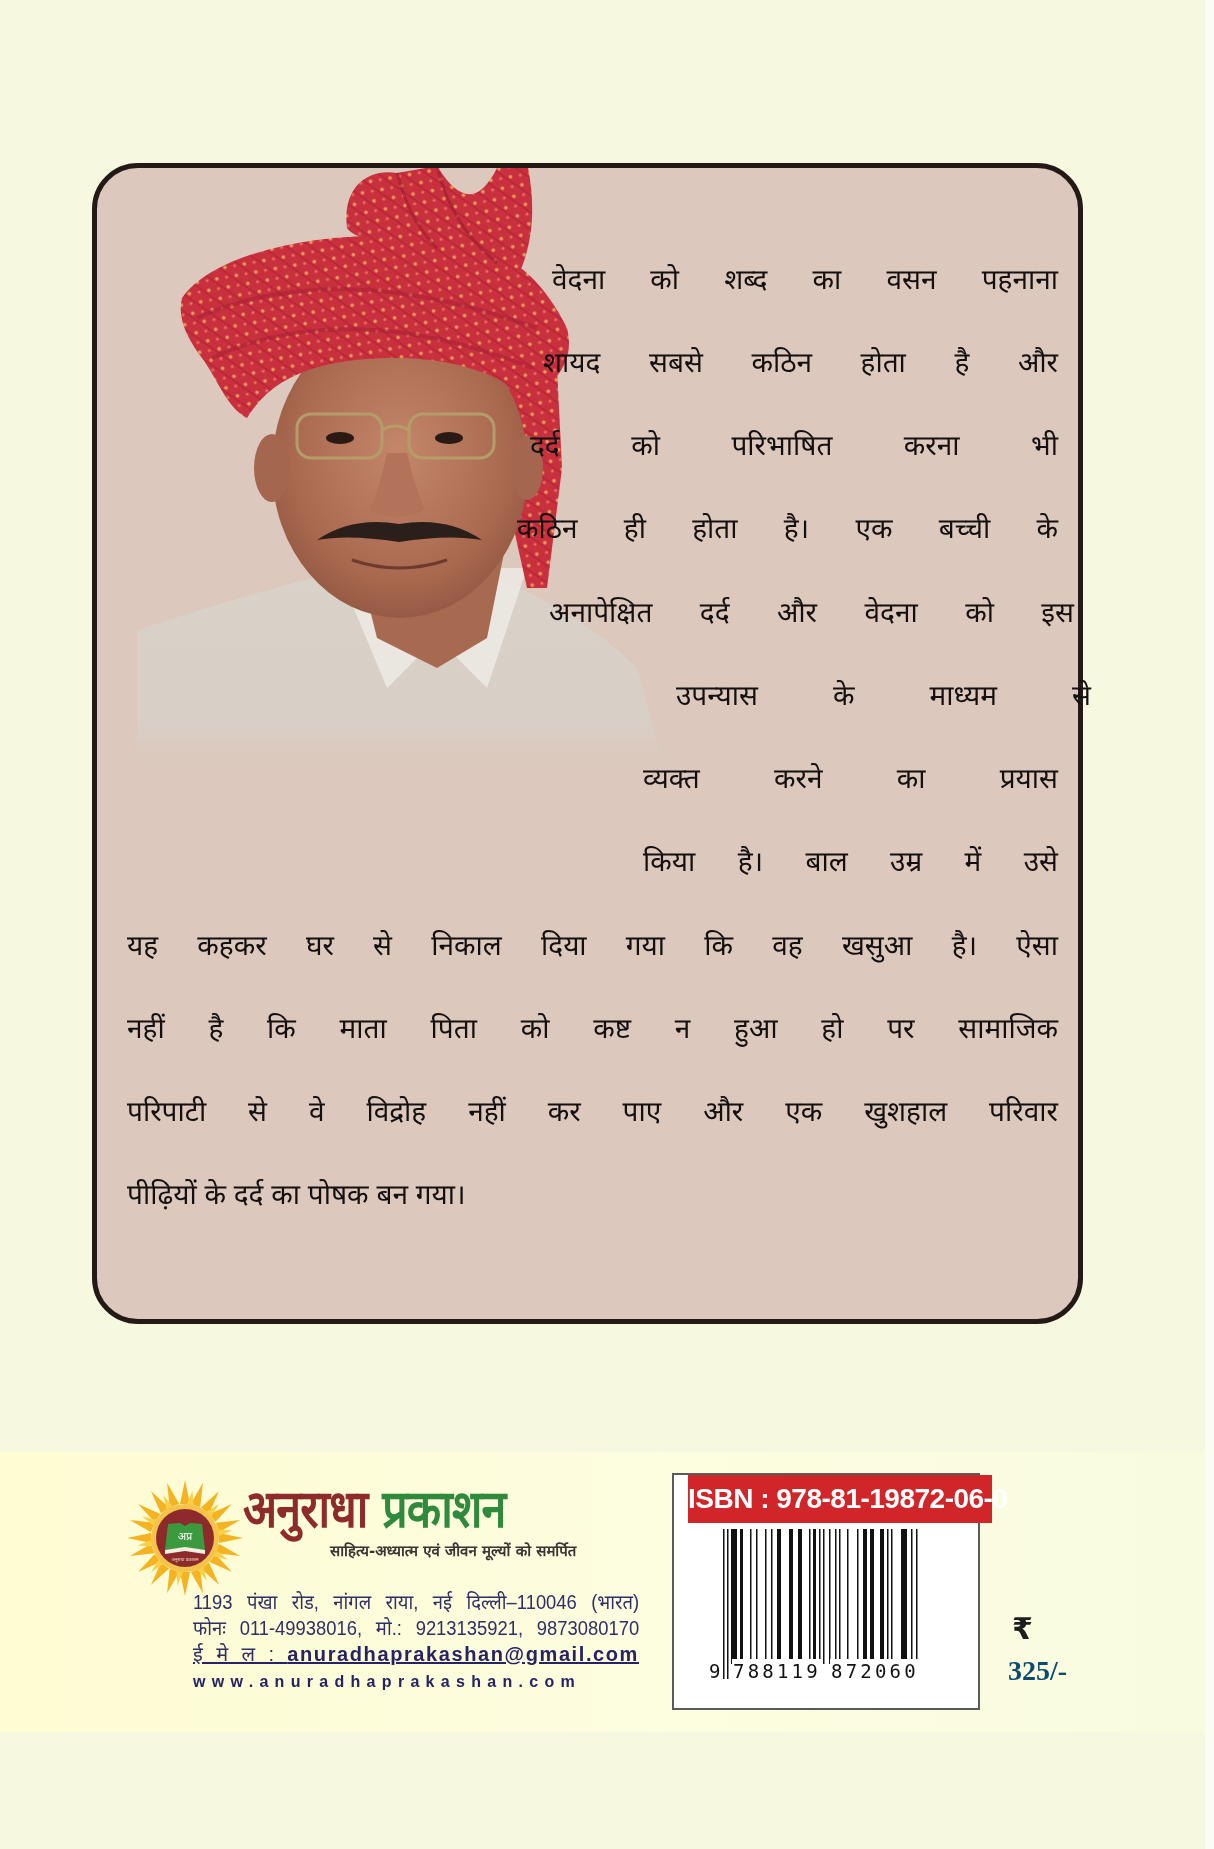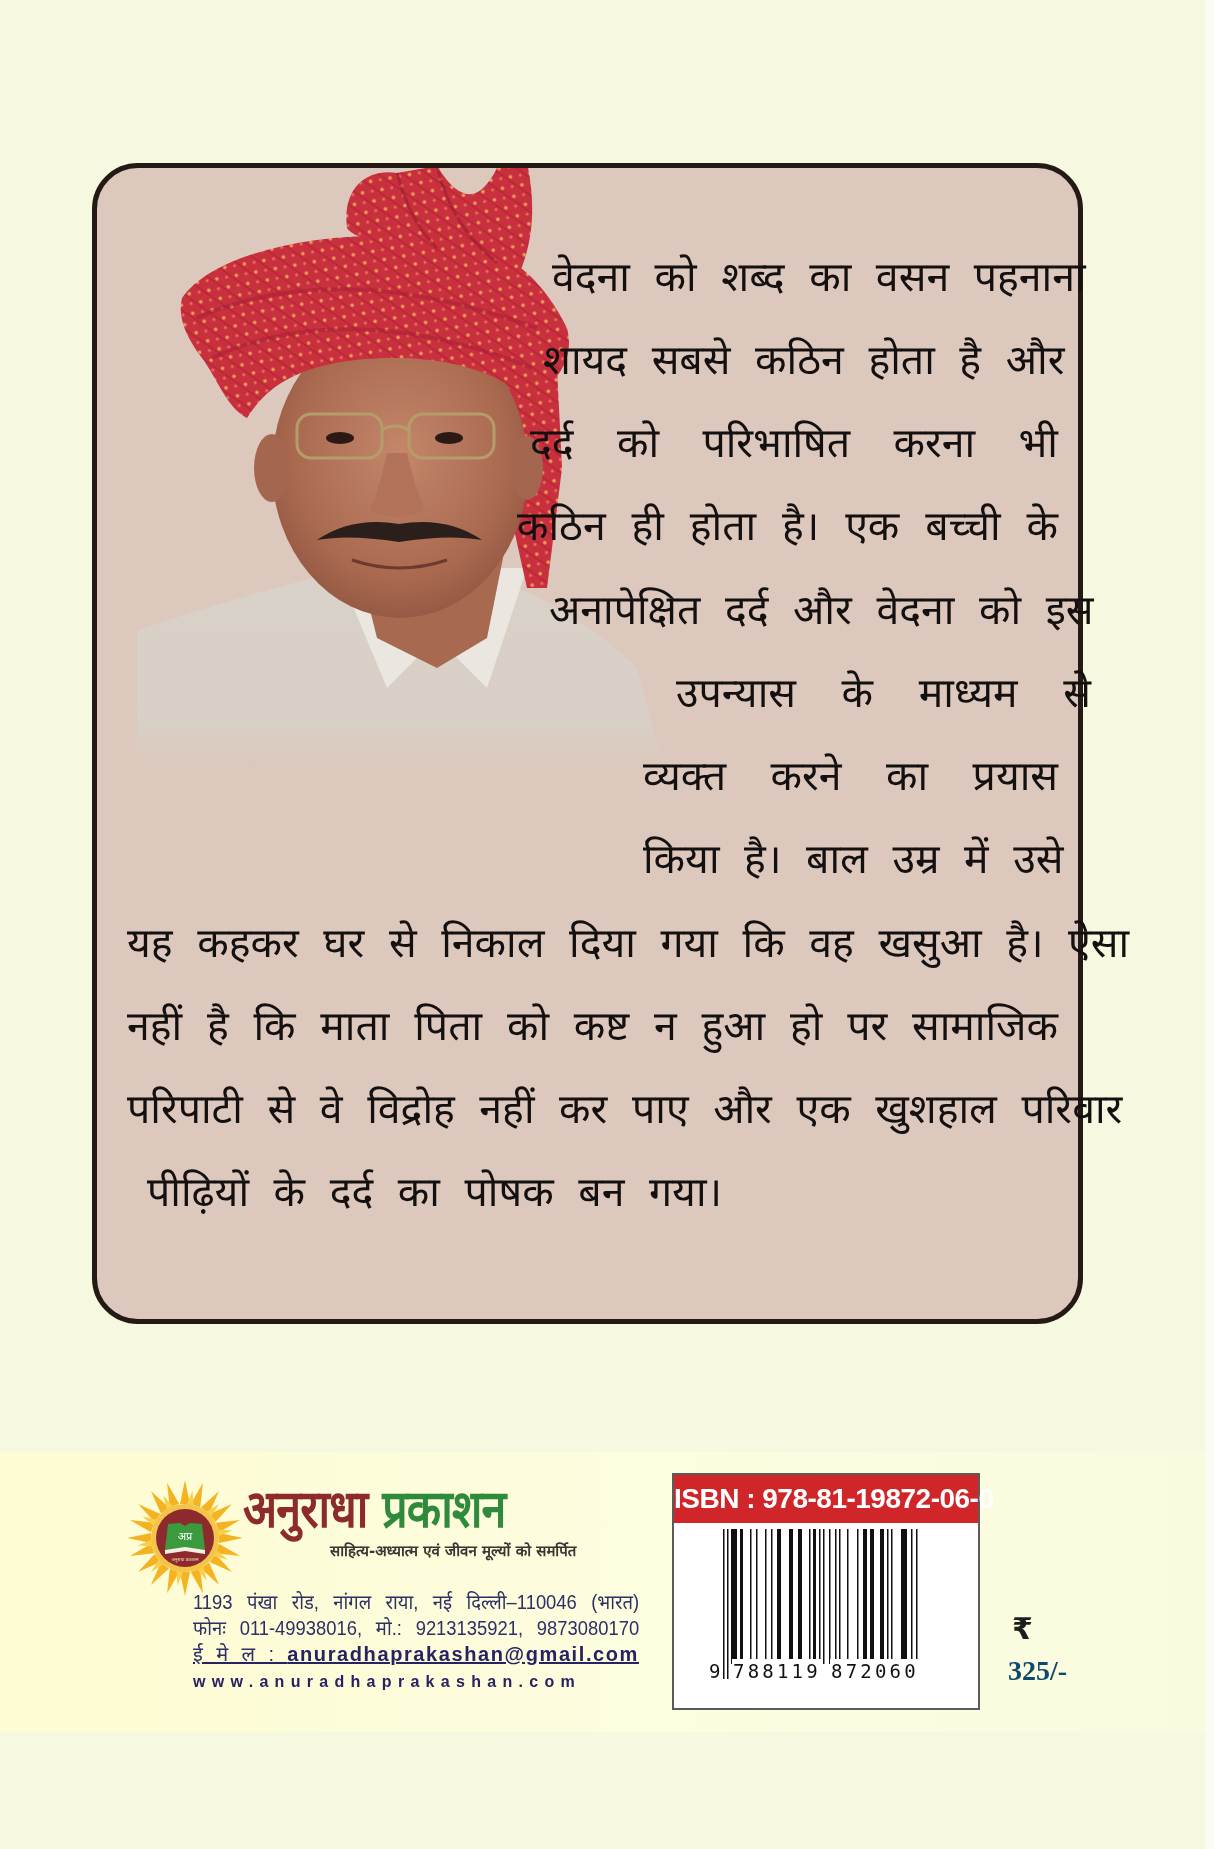--- a/index.html
+++ b/index.html
@@ -20,22 +20,22 @@
     border: 5px solid #231a16;
     border-radius: 46px;
     overflow: hidden;
   }
   .portrait {
     position: absolute; left: 40px; top: 0px; width: 540px; height: 620px;
   }
   .portrait svg { width: 100%; height: 100%; display: block; }
   .blurb-line {
     position: absolute;
-    font-family: Liberation Mono, monospace;
-    font-size: 41px;
+    font-family: Liberation Sans, sans-serif;
+    font-size: 28px;
     line-height: 60px;
     color: #141010;
     white-space: nowrap;
     text-align: justify;
     text-align-last: justify;
     font-weight: 500;
   }
   
   .publisher-band {
     position: absolute; left: 0; top: 1452px; width: 1205px; height: 280px;
@@ -74,21 +74,21 @@
   .addr-4 {
     font-size: 16px; line-height: 26px; color: #272263; font-weight: bold;
     letter-spacing: 6.3px;
   }
   
   .isbn-box {
     position: absolute; left: 672px; top: 1473px; width: 308px; height: 237px;
     background: #ffffff; border: 2px solid #5b5b5b;
   }
   .isbn-header {
-    position: absolute; left: 0; top: 0; width: 100%; height: 48px;
+    position: absolute; left: 14px; top: 0; width: 100%; height: 48px;
     background: #d0262a; color: #ffffff;
     font-family: "Liberation Sans", sans-serif; font-weight: bold;
     font-size: 28px; line-height: 48px; text-align: center; white-space: nowrap;
     letter-spacing: -0.5px;
   }
   .barcode {
     position: absolute; left: 49px; top: 54px; width: 200px; height: 150px;
   }
   .barcode svg { width: 100%; height: 100%; display: block; }
   .barcode-digits {
@@ -178,21 +178,21 @@
 <div class="blurb-line" style="left:530px; top:416px; width:528px;">दर्द को परिभाषित करना भी</div>
 <div class="blurb-line" style="left:517px; top:499px; width:541px;">कठिन ही होता है। एक बच्ची के</div>
 <div class="blurb-line" style="left:549px; top:583px; width:525px;">अनापेक्षित दर्द और वेदना को इस</div>
 <div class="blurb-line" style="left:676px; top:666px; width:415px;">उपन्यास के माध्यम से</div>
 <div class="blurb-line" style="left:643px; top:749px; width:415px;">व्यक्त करने का प्रयास</div>
 <div class="blurb-line" style="left:643px; top:832px; width:415px;">किया है। बाल उम्र में उसे</div>
 
 <div class="blurb-line" style="left:127px; top:916px; width:931px;">यह कहकर घर से निकाल दिया गया कि वह खसुआ है। ऐसा</div>
 <div class="blurb-line" style="left:127px; top:999px; width:931px;">नहीं है कि माता पिता को कष्ट न हुआ हो पर सामाजिक</div>
 <div class="blurb-line" style="left:127px; top:1082px; width:931px;">परिपाटी से वे विद्रोह नहीं कर पाए और एक खुशहाल परिवार</div>
-<div class="blurb-line" style="left:127px; top:1165px; text-align:left; text-align-last:left;margin-left:20px;">पीढ़ियों के दर्द का पोषक बन गया।</div>
+<div class="blurb-line" style="left:127px; top:1165px; text-align:left; text-align-last:left;">पीढ़ियों के दर्द का पोषक बन गया।</div>
 
 <div class="publisher-band"></div>
 
 <div class="logo">
   <svg viewBox="0 0 122 122" xmlns="http://www.w3.org/2000/svg">
     <g transform="translate(61 60)">
       <g fill="#f5b321">
         <path d="M0 -58 L5 -34 L-5 -34 Z"></path>
         <path d="M0 -58 L5 -34 L-5 -34 Z" transform="rotate(18)"></path>
         <path d="M0 -58 L5 -34 L-5 -34 Z" transform="rotate(36)"></path>

